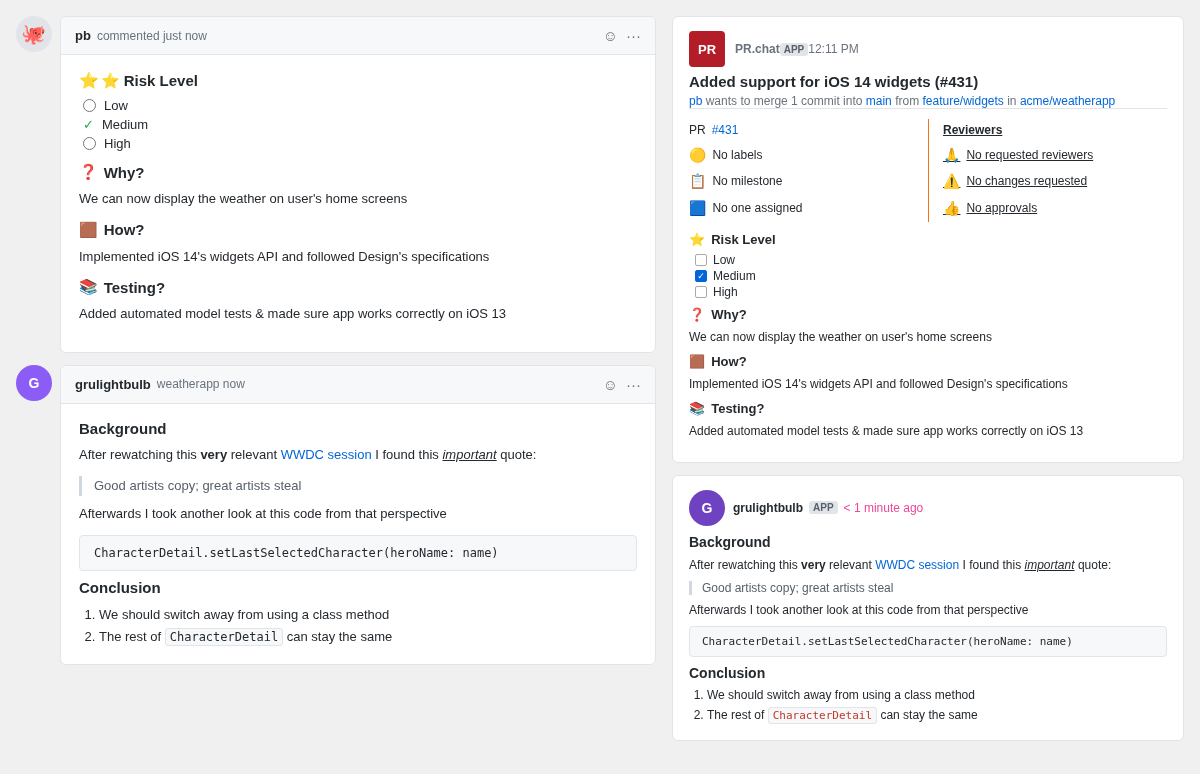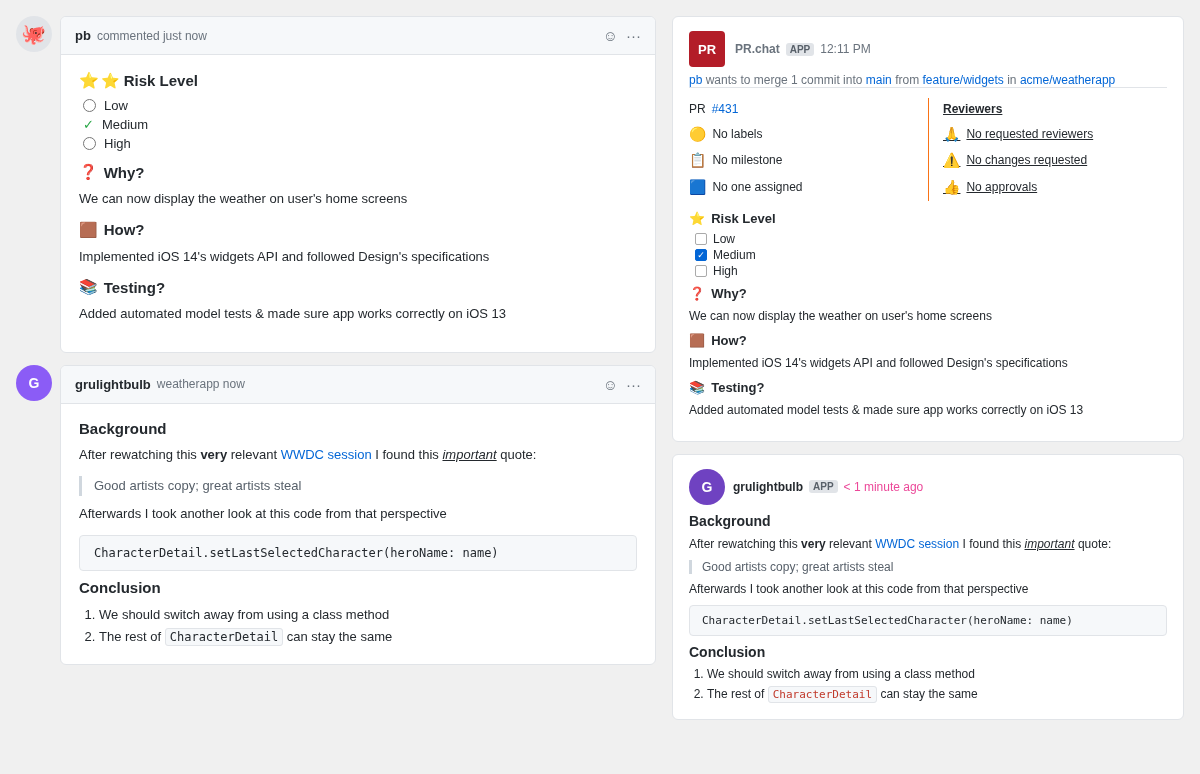--- a/index.html
+++ b/index.html
@@ -200,21 +200,20 @@
     }
 
     .pr-header-meta {
       display: flex;
       flex-direction: column;
     }
 
     .pr-header-top {
       display: flex;
       align-items: center;
-      gap: 6px;
       font-size: 12px;
       color: #6a737d;
     }
 
     .pr-app-badge {
       background: #e1e4e8;
       border-radius: 3px;
       padding: 1px 4px;
       font-size: 10px;
       font-weight: 600;
@@ -576,20 +575,21 @@
         <span>PR</span>
       </div>
       <div class="pr-header-meta">
         <div class="pr-header-top">
           <span class="bold">PR.chat</span>
           <span class="pr-app-badge">APP</span>
           <span>12:11 PM</span>
         </div>
       </div>
     </div>
+    <div class="pr-title">Added support for iOS 14 widgets (#431)</div>
     <div class="pr-subtitle">
       <a class="link-blue" href="#">pb</a>
       <span> wants to merge 1 commit into </span>
       <a class="link-blue" href="#">main</a>
       <span> from </span>
       <a class="link-blue" href="#">feature/widgets</a>
       <span> in </span>
       <a class="link-blue" href="#">acme/weatherapp</a>
     </div>
 

